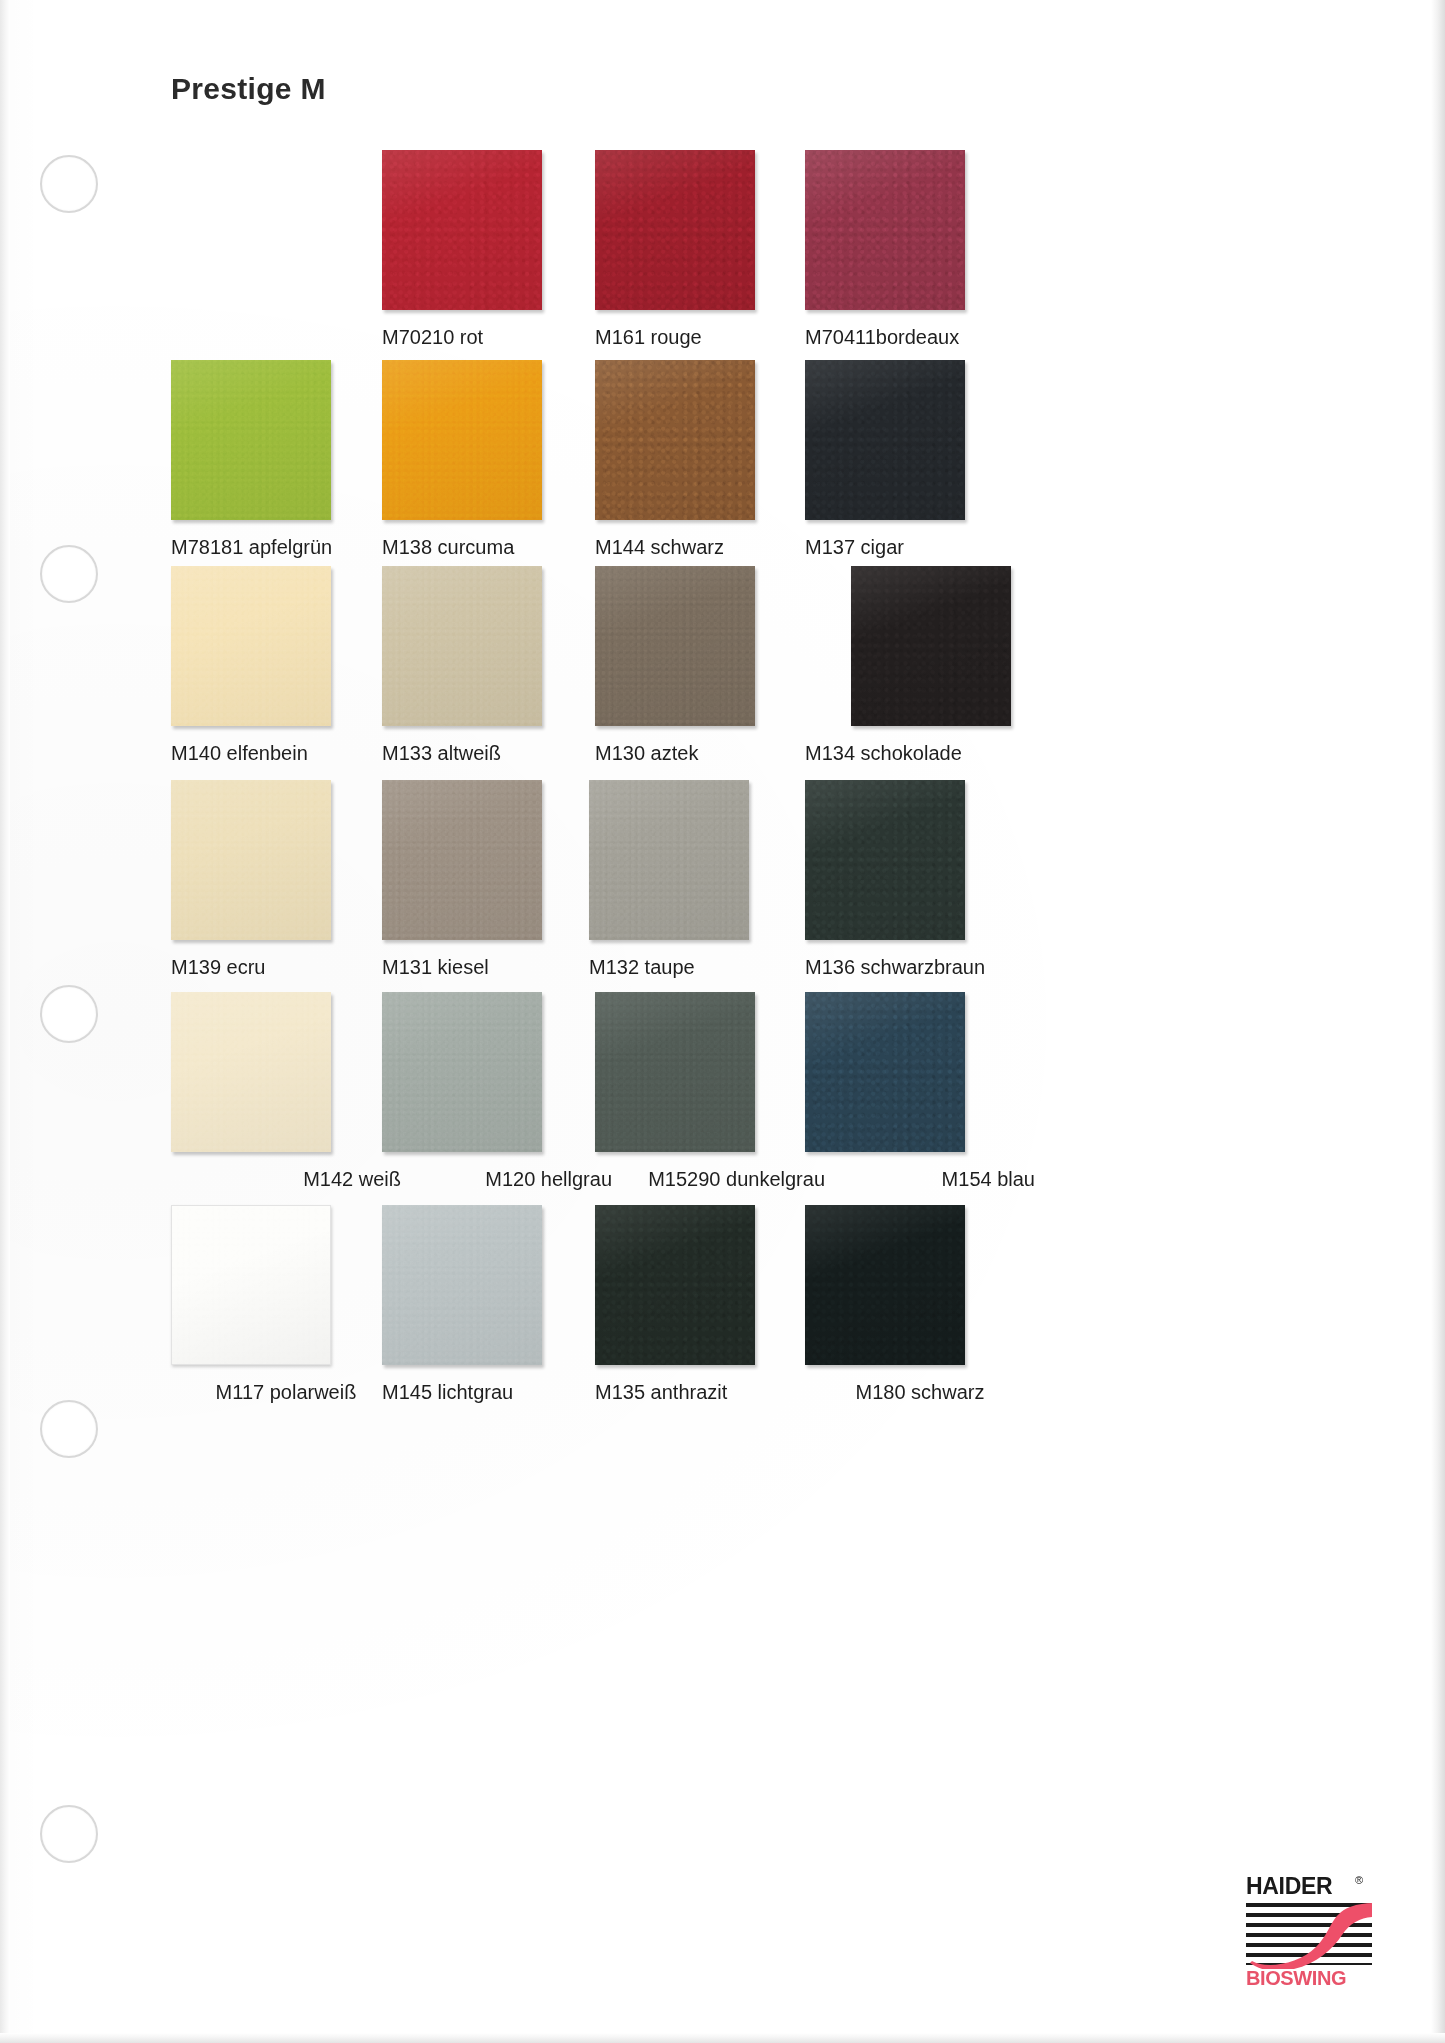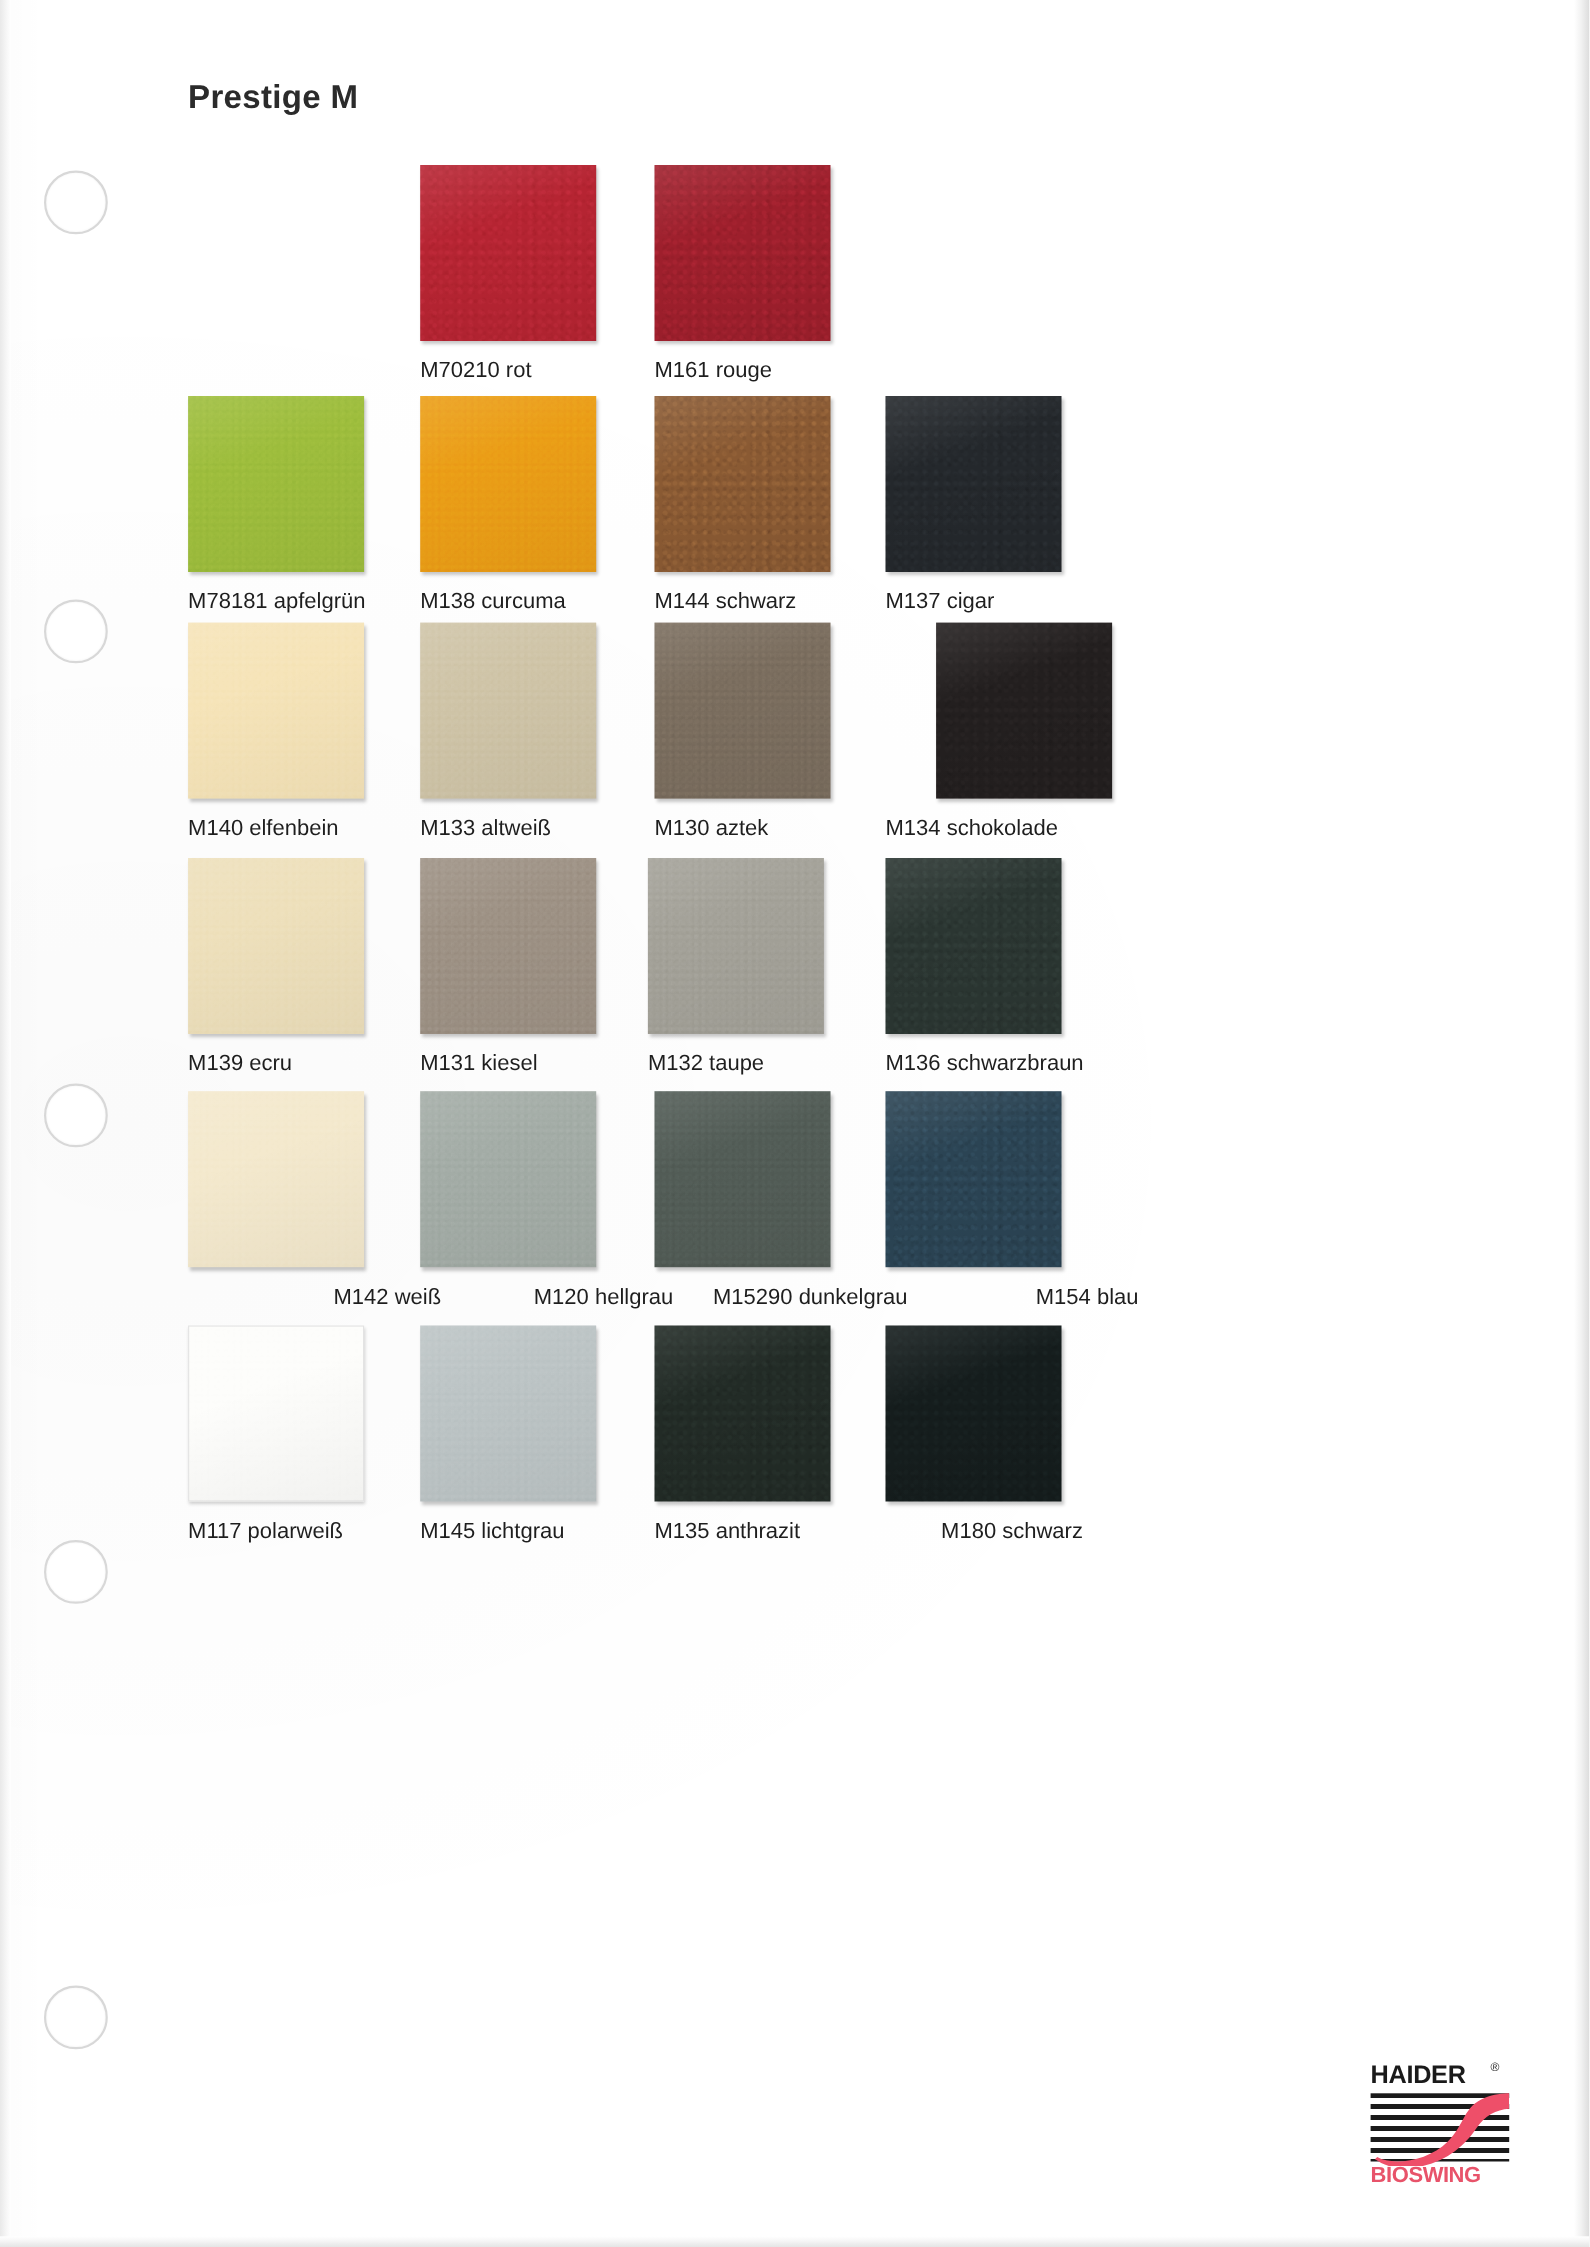--- a/index.html
+++ b/index.html
@@ -169,20 +169,27 @@
         </div>
         <div class="label" style="top: 176px;">M70210 rot</div>
       </div>
       <div class="cell" style="left: 595px;">
         <div class="swatch" title="M161 rouge" style="width: 160px; height: 160px; background: rgb(158, 31, 44);">
           <div class="grain"></div>
           <div class="sheen"></div>
         </div>
         <div class="label" style="top: 176px;">M161 rouge</div>
       </div>
+      <div class="cell" style="left: 805px;">
+        <div class="swatch" title="M70411bordeaux" style="width: 160px; height: 160px; background: rgb(147, 53, 74);">
+          <div class="grain"></div>
+          <div class="sheen"></div>
+        </div>
+        <div class="label" style="top: 176px;">M70411bordeaux</div>
+      </div>
     </div>
     <div class="row" style="top: 360px; height: 220px;">
       <div class="cell" style="left: 171px;">
         <div class="swatch smooth" title="M78181 apfelgrün" style="width: 160px; height: 160px; background: rgb(157, 189, 60);">
           <div class="grain"></div>
           <div class="sheen"></div>
         </div>
         <div class="label" style="top: 176px;">M78181 apfelgrün</div>
       </div>
       <div class="cell" style="left: 382px;">
@@ -296,21 +303,21 @@
         </div>
         <div class="label" style="top: 176px;">M154 blau</div>
       </div>
     </div>
     <div class="row" style="top: 1205px; height: 220px;">
       <div class="cell" style="left: 171px;">
         <div class="swatch paper smooth" title="M117 polarweiß" style="width: 160px; height: 160px; background: rgb(253, 253, 251);">
           <div class="grain"></div>
           <div class="sheen"></div>
         </div>
-        <div class="label" style="top: 176px;">M117 polarweiß</div>
+        <div class="label" style="top: 176px; text-align: center;">M117 polarweiß</div>
       </div>
       <div class="cell" style="left: 382px;">
         <div class="swatch smooth" title="M145 lichtgrau" style="width: 160px; height: 160px; background: rgb(188, 196, 197);">
           <div class="grain"></div>
           <div class="sheen"></div>
         </div>
         <div class="label" style="top: 176px;">M145 lichtgrau</div>
       </div>
       <div class="cell" style="left: 595px;">
         <div class="swatch" title="M135 anthrazit" style="width: 160px; height: 160px; background: rgb(34, 43, 38);">

